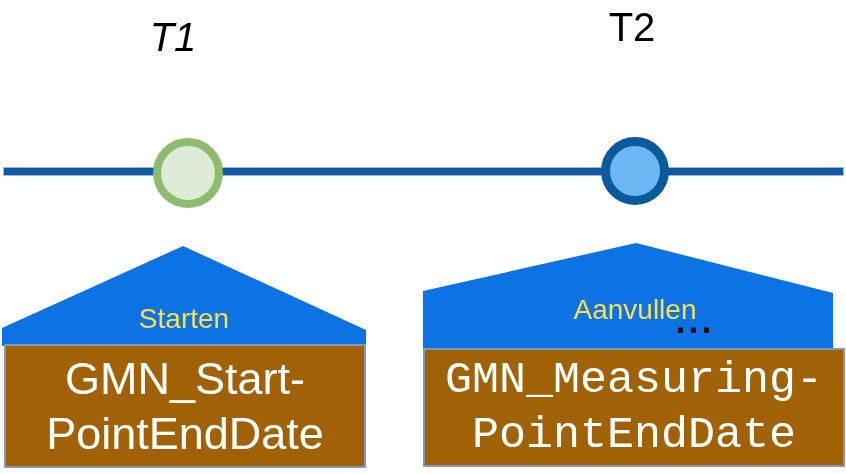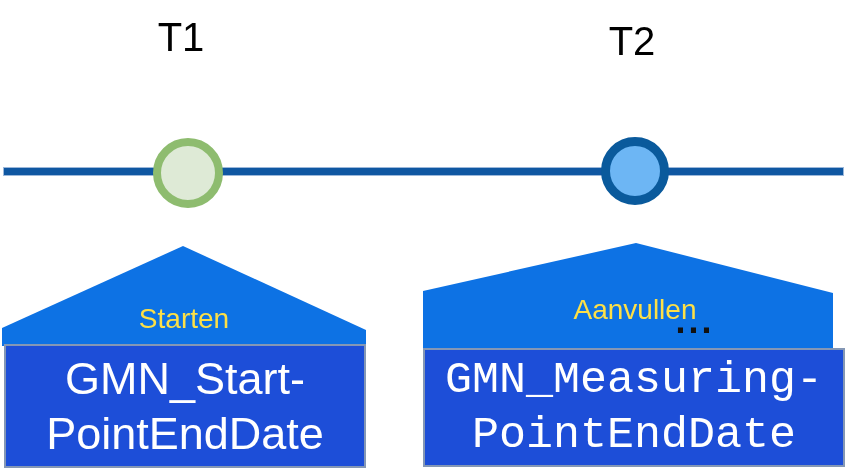--- a/index.html
+++ b/index.html
@@ -11,22 +11,22 @@
     font-family:"Liberation Sans", sans-serif;
   }
   .tlabel{
     position:absolute;
     width:122px;
     text-align:center;
     font-size:40px;
     line-height:46px;
     color:#000;
   }
-  .t1{left:120px;top:14px;}
-  .t2{left:571px;top:18px;}
+  .t1{left:112px;top:14px;font-style:italic;}
+  .t2{left:571px;top:4px;}
   .timeline{
     position:absolute;
     left:3px;top:167px;
     width:839px;height:7px;
     background:#0f57a2;
     border:1px solid #9cb8da;
   }
   .circle{
     position:absolute;
     border-radius:50%;
@@ -75,21 +75,21 @@
     text-align:center;
     font-size:36px;
     line-height:36px;
     font-weight:bold;
     letter-spacing:3px;
     color:#111111;
   }
   .box{
     position:absolute;
     box-sizing:border-box;
-    background:#1d4ed8;
+    background:#a16207;
     border:2px solid #8497b5;
     display:flex;
     flex-direction:column;
     align-items:center;
     justify-content:center;
     color:#ffffff;
     font-size:45px;
     line-height:55px;
     text-align:center;
   }

